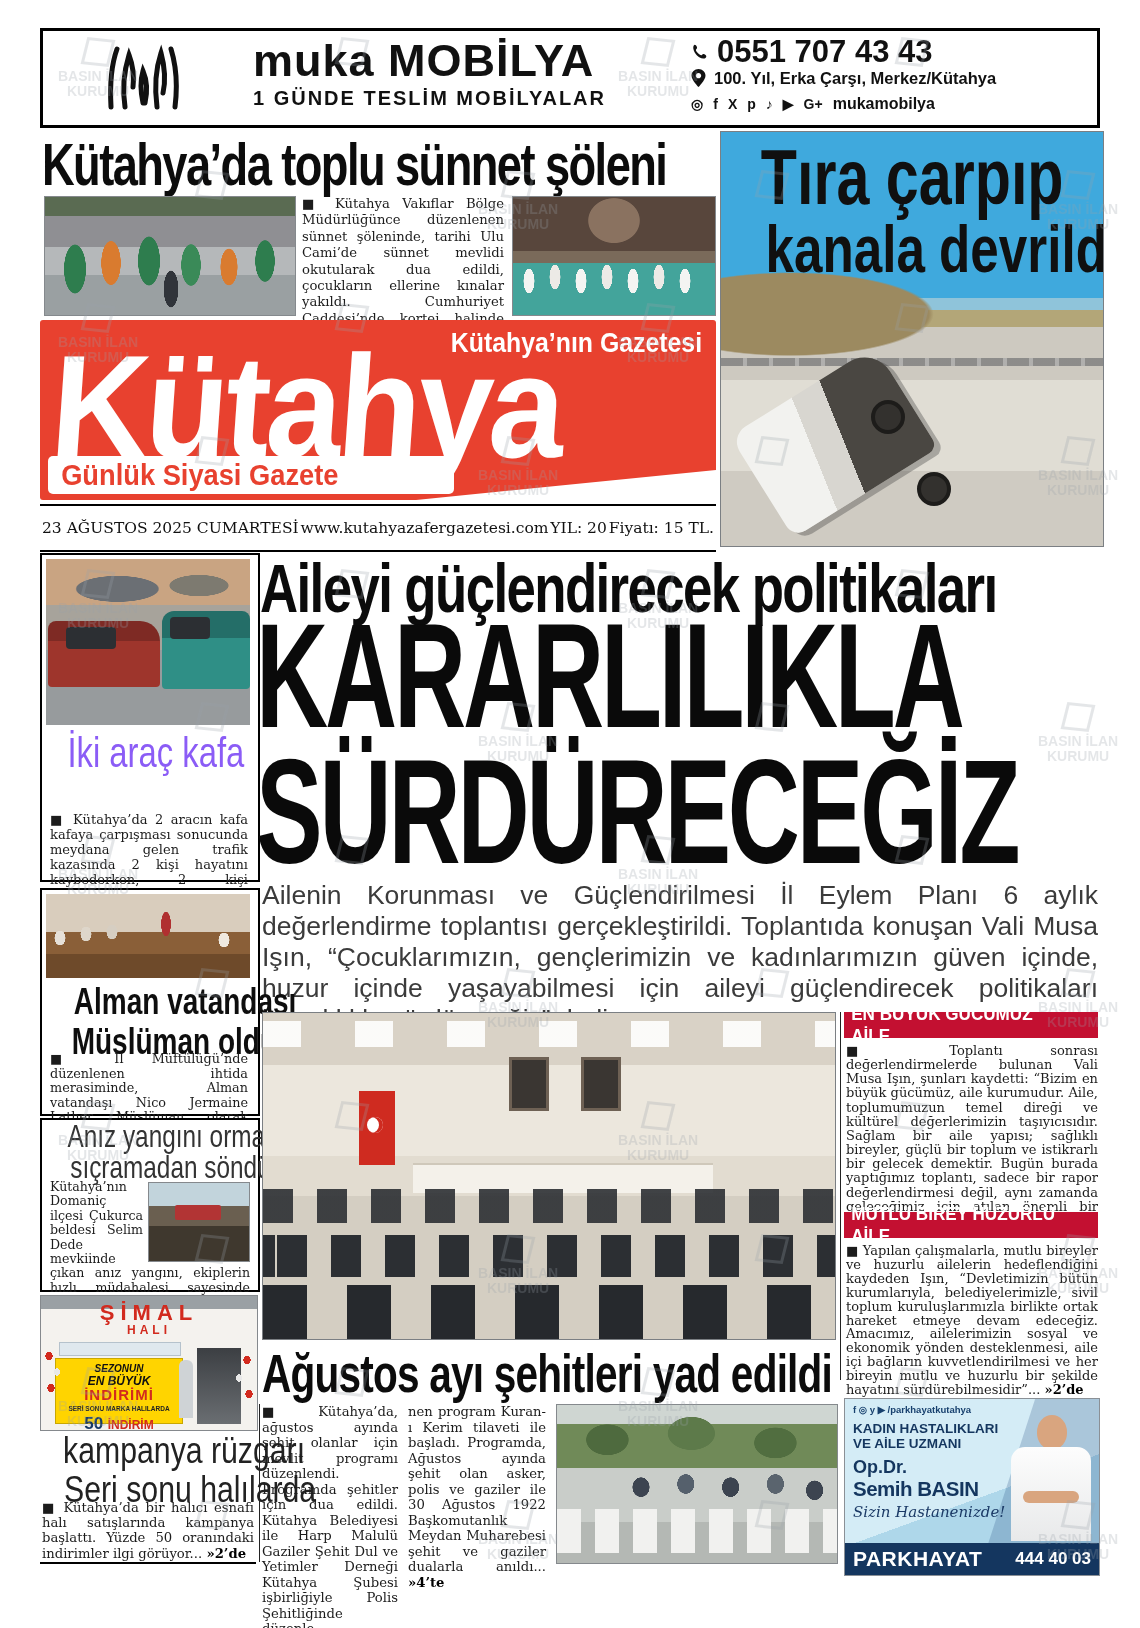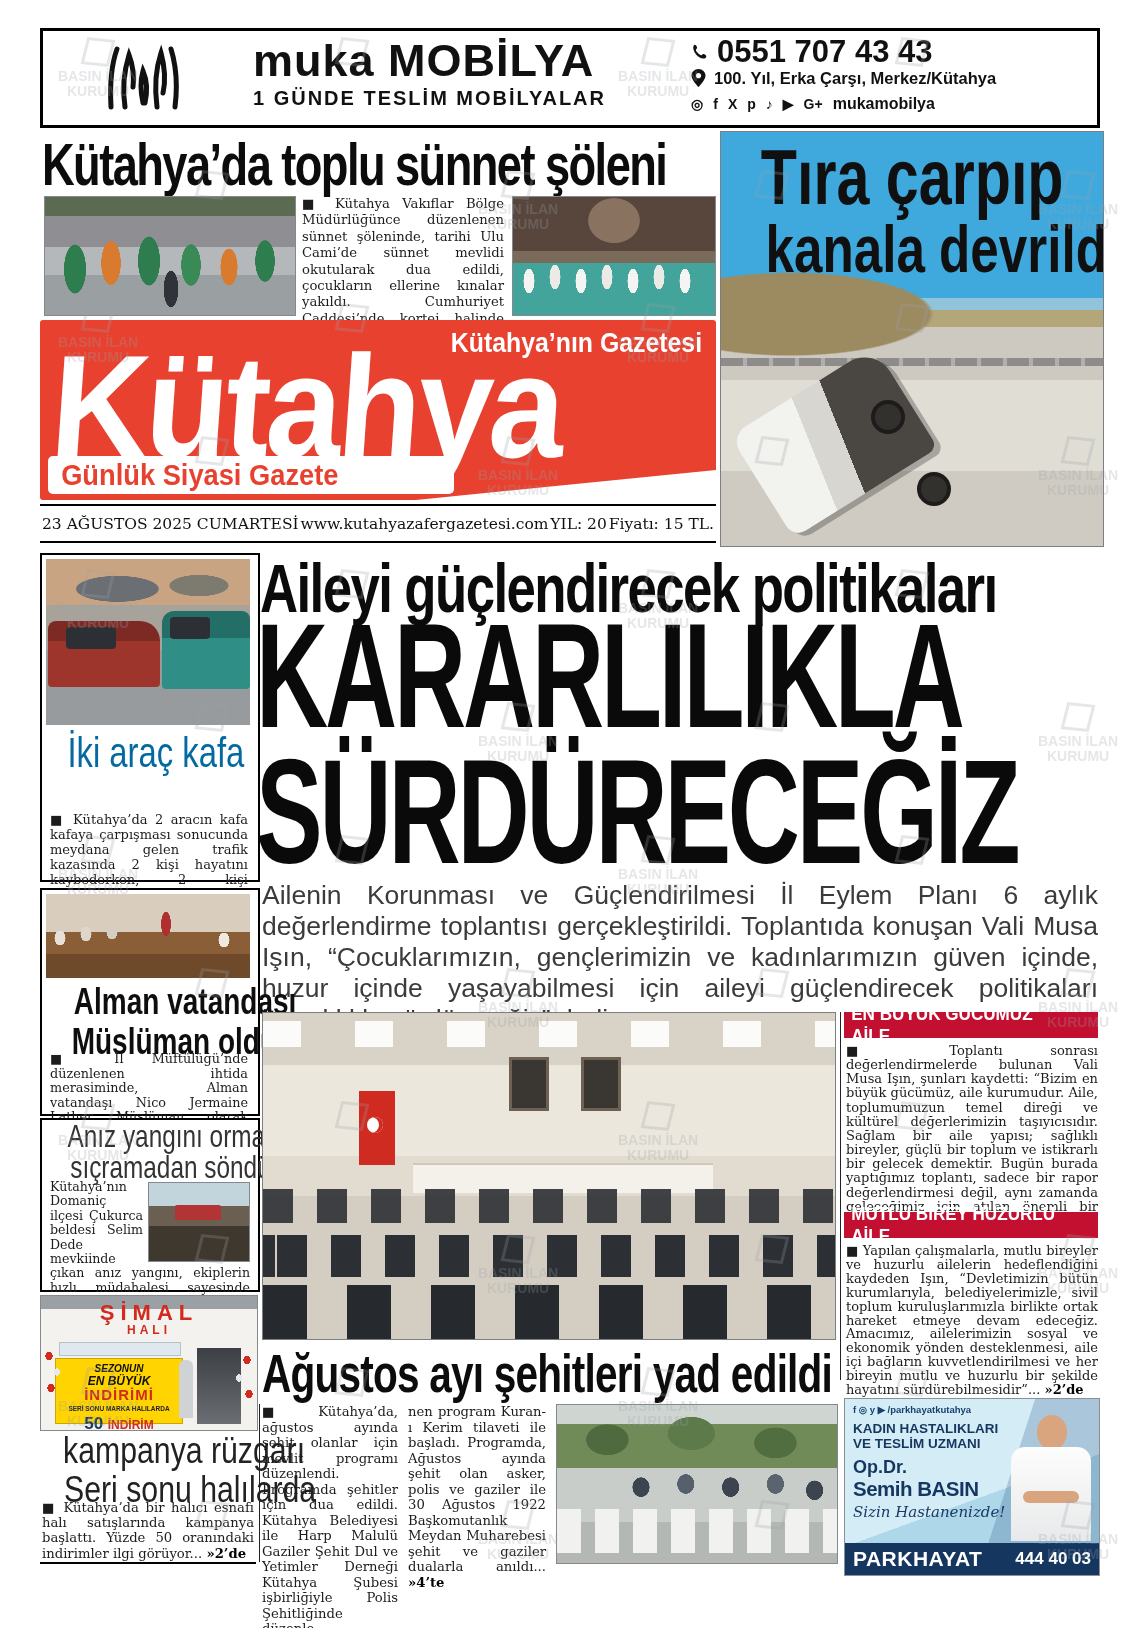--- a/index.html
+++ b/index.html
@@ -46,34 +46,34 @@
   #tir-body{right:10px;bottom:8px;width:198px;font-size:14.6px;line-height:17.4px;text-align:right;color:#17130f;font-weight:bold;}
   
   #masthead{left:40px;top:320px;width:676px;height:180px;background:#e8412f;border-radius:3px;}
   #mast-tagline{right:14px;top:8px;color:#fff;font-size:27px;font-weight:bold;transform:scaleX(.92);transform-origin:100% 50%;}
   #mast-title{left:12px;top:14px;color:#fff;font-size:146px;font-weight:bold;line-height:146px;
      transform:skewX(-4deg) scaleX(.93);transform-origin:0 50%;letter-spacing:-4px;}
   #mast-swoosh{right:0;bottom:0;width:300px;height:30px;background:#fff;clip-path:polygon(0 100%,100% 0,100% 100%);}
   #mast-pill{left:8px;bottom:6px;width:406px;height:38px;background:#fff;border-radius:5px;display:flex;align-items:center;}
   #mast-pill span{color:#e8412f;font-size:29px;font-weight:bold;padding-left:14px;transform:scaleX(.94);transform-origin:0 50%;}
   
-  #info-bar{left:40px;top:504px;width:676px;height:39px;border-top:2px solid #000;border-bottom:2px solid #000;
+  #info-bar{left:40px;top:504px;width:676px;height:48px;border-top:2px solid #000;border-bottom:2px solid #000;
      display:flex;align-items:center;justify-content:space-between;font-family:"DejaVu Serif",serif;
      font-size:15.5px;color:#111;padding:0 2px;box-sizing:border-box;}
   
   #crash-box{left:40px;top:553px;width:216px;height:325px;border:2px solid #000;background:#fff;}
   #crash-photo{left:4px;top:4px;width:204px;height:166px;border:none;
      background:
        radial-gradient(70px 22px at 35% 18%,#6b6f74 58%,rgba(0,0,0,0) 60%),
        radial-gradient(50px 18px at 75% 16%,#7d7a70 58%,rgba(0,0,0,0) 60%),
        linear-gradient(180deg,#c9a482 0 28%,#a7a39b 28% 55%,#979b9d 55% 100%);}
   .car-red{position:absolute;left:2px;top:62px;width:112px;height:66px;background:linear-gradient(#7e2a24 0 30%,#9e352c 30% 100%);border-radius:8px 20px 4px 4px;}
   .car-teal{position:absolute;right:0px;top:52px;width:88px;height:78px;background:linear-gradient(#246e68 0 35%,#2f8f86 35% 100%);border-radius:12px 8px 4px 4px;}
   .car-win{position:absolute;left:18px;top:6px;width:50px;height:22px;background:#2c2f33;border-radius:4px;}
-  #crash-h{left:6px;top:178px;width:204px;text-align:center;color:#0369a1;line-height:38px;}
+  #crash-h{left:6px;top:178px;width:204px;text-align:center;color:#8b5cf6;line-height:38px;}
   #crash-h .l{font-size:40px;font-weight:400;transform:scale(0.82,1.05);}
   #crash-body{left:8px;top:258px;width:198px;font-size:13px;line-height:14.9px;}
   
   #kicker{left:260px;top:550px;width:840px;height:64px;}
   #kicker span{font-size:66px;font-weight:bold;letter-spacing:-2px;color:#0b0b0b;transform:scale(0.8,1.05);}
   #mh1{left:256px;top:612px;} #mh2{left:256px;top:748px;}
   #mh1 span,#mh2 span{font-size:128px;font-weight:bold;letter-spacing:-4px;color:#0a0a0a;line-height:128px;transform:scale(0.78,1.16);}
   #lead{left:262px;top:880px;width:836px;font-size:26.5px;line-height:31px;color:#3b3b3b;text-align:justify;}
   
   #alman-box{left:40px;top:888px;width:216px;height:224px;border:2px solid #000;background:#fff;}
@@ -400,21 +400,21 @@
   </p>
 
   <div class="abs" id="park-ad">
     <div id="park-diag"></div>
     <div id="park-social">
       <span>f ◎ y ▶</span>
       <span>/parkhayatkutahya</span>
     </div>
     <div id="park-spec">
       <div>KADIN HASTALIKLARI</div>
-      <div>VE TESLİM UZMANI</div>
+      <div>VE AİLE UZMANI</div>
     </div>
     <div id="park-title">Op.Dr.</div>
     <div id="park-name">Semih BASIN</div>
     <div id="park-slogan">Sizin Hastanenizde!</div>
     <div id="park-doctor">
       <div id="park-head"></div>
       <div id="park-coat"></div>
       <div id="park-arms"></div>
     </div>
     <div id="park-bar">

